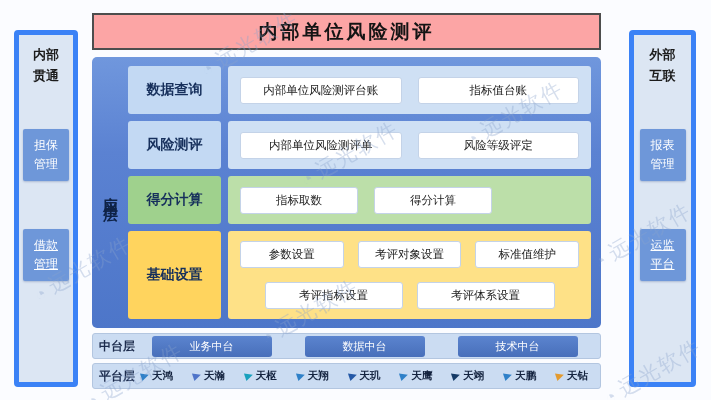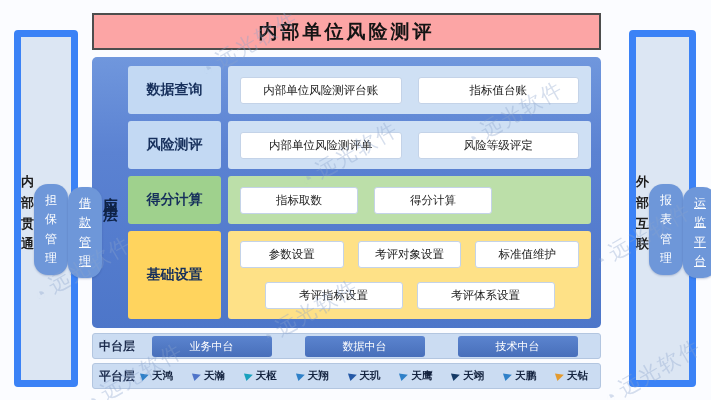--- a/index.html
+++ b/index.html
@@ -16,32 +16,32 @@
     position: absolute; left: 92px; top: 13px; width: 509px; height: 37px;
     background: #fca5a5; border: 2px solid #4d4d4d;
     display: flex; align-items: center; justify-content: center;
     font-size: 19px; font-weight: 700; color: #141414; letter-spacing: 3px;
     z-index: 5;
   }
 
   
   .side-panel {
     position: absolute; top: 30px; height: 357px;
-    background: #dce6f3; border: 7px solid #3b82f6; border-radius: 4px;
-    display: flex; flex-direction: row; align-items: center; z-index: 4;
+    background: #dce6f3; border: 5px solid #3b82f6; border-radius: 4px;
+    display: flex; flex-direction: column; align-items: center; z-index: 4;
   }
   #left-panel { left: 14px; width: 64px; }
   #right-panel { left: 629px; width: 67px; }
   .side-label {
     margin-top: 10px; width: 30px; font-size: 13px; font-weight: 700;
     color: #1c1c1c; text-align: center; line-height: 1.6;
   }
   .side-btn {
     width: 46px; padding: 7px 11px; background: #6e97d9; color: #ffffff;
-    border-radius: 14px; font-size: 12px; line-height: 1.6; text-align: center;
+    border-radius: 2px; font-size: 12px; line-height: 1.6; text-align: center;
     cursor: pointer; box-shadow: 0 1px 2px rgba(30,60,120,.25);
   }
   .side-label + .side-btn { margin-top: 42px; }
   .side-btn + .side-btn { margin-top: 48px; text-decoration: underline; }
 
   
   .main-panel {
     position: absolute; left: 92px; top: 57px; width: 509px; height: 271px;
     background: linear-gradient(180deg, #7097dd 0%, #5b82d2 35%, #4d76c9 100%);
     border-radius: 5px; display: flex; padding: 9px 10px 9px 0; z-index: 3;

